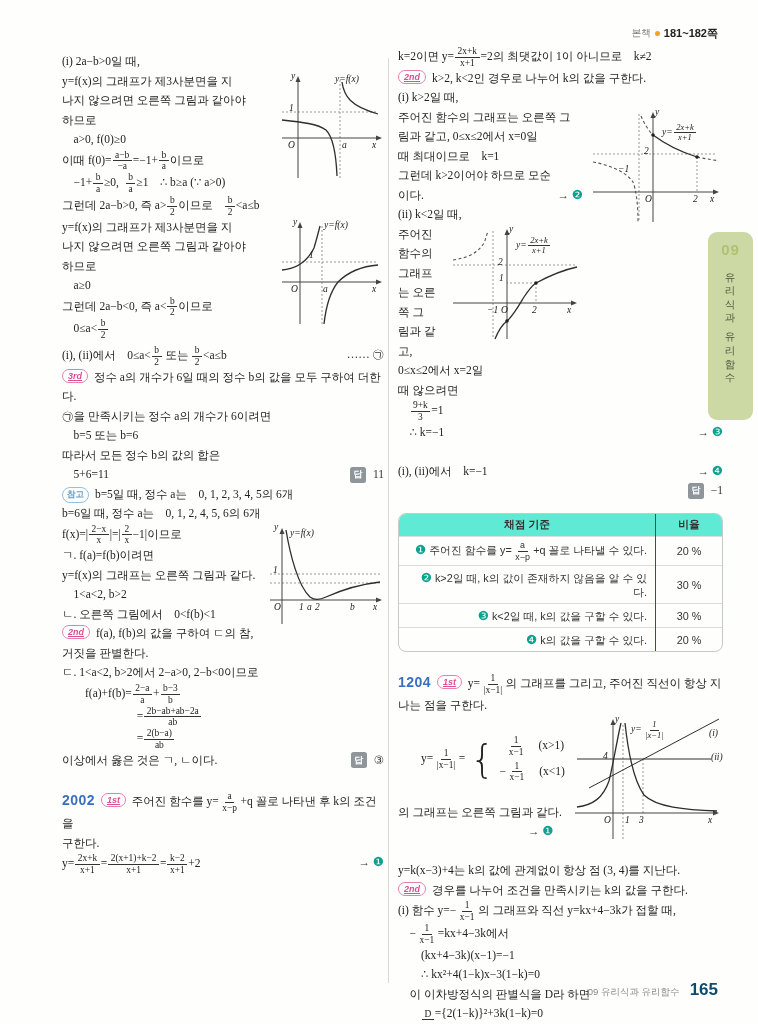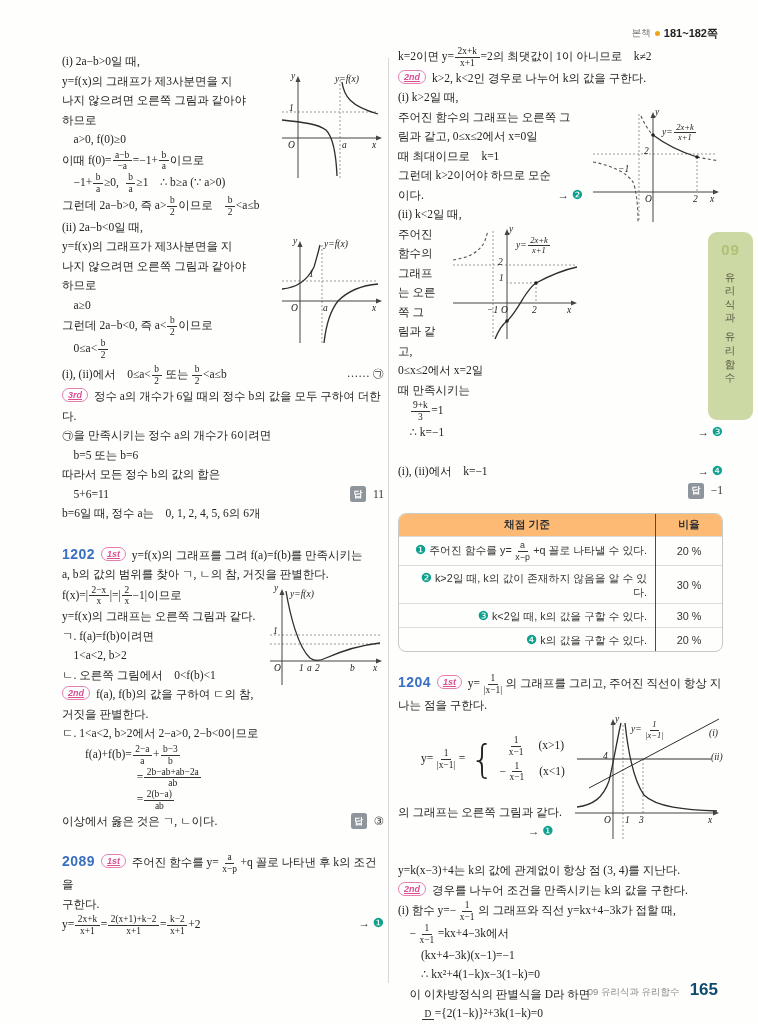--- a/index.html
+++ b/index.html
@@ -41,21 +41,21 @@
              padding:1px 4px;border-radius:9px;vertical-align:1px;margin-right:3px;}
   .cnum{color:#0fa18e;font-size:12.5px;}
   .frac{display:inline-flex;flex-direction:column;align-items:center;font-size:.82em;line-height:1.15;
         vertical-align:middle;margin:0 1px;}
   .fn{border-bottom:1px solid #333;padding:0 2.5px;}
   .fd{padding:0 2.5px;}
 
   
   .score-wrap{margin:12px 0 10px;border:1.5px solid #c5cbc5;border-radius:8px;overflow:hidden;}
   .score{width:100%;border-collapse:collapse;font:10.8px "Liberation Sans",sans-serif;color:#333;}
-  .score th{background:#fdba74;font-weight:700;padding:4px 6px;}
+  .score th{background:#5eead4;font-weight:700;padding:4px 6px;}
   .score th+th,.score td+td{border-left:1px solid #b91c1c;width:50px;text-align:center;}
   .score td{padding:3.5px 8px;border-top:1px solid #d9ded9;text-align:right;}
 
   
   .pwflex{display:inline-flex;align-items:center;gap:5px;}
   .pwbrace{font-size:38px;line-height:.9;transform:scaleY(1.05);color:#222;font-family:"DejaVu Sans",sans-serif;font-weight:300;}
   .pwcases{display:flex;flex-direction:column;gap:3px;}
   .pwcases .line{min-height:auto;line-height:1.2;}
 
   
@@ -125,25 +125,20 @@
           <div class="line">y=f(x)의 그래프가 제3사분면을 지</div>
           <div class="line">나지 않으려면 오른쪽 그림과 같아야</div>
           <div class="line">하므로</div>
           <div class="line"> a&gt;0, f(0)≥0</div>
           <div class="line">이때 f(0)=<span class="frac"><span class="fn">a−b</span><span class="fd">−a</span></span>=−1+<span class="frac"><span class="fn">b</span><span class="fd">a</span></span>이므로</div>
           <div class="line"> −1+<span class="frac"><span class="fn">b</span><span class="fd">a</span></span>≥0, <span class="frac"><span class="fn">b</span><span class="fd">a</span></span>≥1  ∴ b≥a (∵ a&gt;0)</div>
           <div class="line">그런데 2a−b&gt;0, 즉 a&gt;<span class="frac"><span class="fn">b</span><span class="fd">2</span></span>이므로  <span class="frac"><span class="fn">b</span><span class="fd">2</span></span>&lt;a≤b</div>
         </div>
     </div>
 
-    <div class="block">
-      <div>
-          <div class="line">(ii) 2a−b&lt;0일 때,</div>
-        </div>
-    </div>
 
     <div class="block">
       <div class="fig" style="width:106px;height:108px">
         <svg width="106" height="108" viewBox="0 0 106 108">
           <g class="dotl">
               <line x1="44" y1="6" x2="44" y2="104"></line>
               <line x1="4" y1="42" x2="100" y2="42"></line>
             </g>
           <g class="ax">
             <line x1="22" y1="104" x2="22" y2="6"></line>
@@ -174,30 +169,25 @@
     </div>
 
     <div class="block mt-sm">
       <div>
           <div class="line"><span class="rnote">…… ㉠</span>(i), (ii)에서  0≤a&lt;<span class="frac"><span class="fn">b</span><span class="fd">2</span></span> 또는 <span class="frac"><span class="fn">b</span><span class="fd">2</span></span>&lt;a≤b</div>
           <div class="line"><span class="badge-step">3rd</span> 정수 a의 개수가 6일 때의 정수 b의 값을 모두 구하여 더한다.</div>
           <div class="line">㉠을 만족시키는 정수 a의 개수가 6이려면</div>
           <div class="line"> b=5 또는 b=6</div>
           <div class="line">따라서 모든 정수 b의 값의 합은</div>
           <div class="line"><span class="rnote"><span class="badge-ans">답</span> 11</span> 5+6=11</div>
+          <div class="line"><span class="badge-ref">참고</span> b=5일 때, 정수 a는  0, 1, 2, 3, 4, 5의 6개</div>
           <div class="line">b=6일 때, 정수 a는  0, 1, 2, 4, 5, 6의 6개</div>
         </div>
     </div>
 
-    <div class="block mt-prob">
-      <div>
-          <div class="line"><span class="prob-num">1202</span> <span class="badge-step">1st</span> y=f(x)의 그래프를 그려 f(a)=f(b)를 만족시키는</div>
-          <div class="line">a, b의 값의 범위를 찾아 ㄱ, ㄴ의 참, 거짓을 판별한다.</div>
-        </div>
-    </div>
     <div class="block">
       <div class="fig" style="width:118px;height:100px">
         <svg width="118" height="100" viewBox="0 0 118 100">
           <g class="dotl">
               <line x1="4" y1="48" x2="114" y2="48"></line>
               <line x1="4" y1="57" x2="114" y2="57"></line>
             </g>
           <g class="ax">
             <line x1="16" y1="98" x2="16" y2="6"></line>
               <polygon points="16,2 13.5,8 18.5,8"></polygon>
@@ -213,40 +203,40 @@
         <span class="flabel" style="left:7px;top:39px">1</span>
         <span class="flabel" style="left:8px;top:76px">O</span>
         <span class="flabel" style="left:33px;top:76px">1</span>
         <span class="flabel" style="left:41px;top:76px">a</span>
         <span class="flabel" style="left:49px;top:76px">2</span>
         <span class="flabel" style="left:84px;top:76px">b</span>
         <span class="flabel" style="left:107px;top:76px">x</span>
       </div>
       <div>
           <div class="line">f(x)=|<span class="frac"><span class="fn">2−x</span><span class="fd">x</span></span>|=|<span class="frac"><span class="fn">2</span><span class="fd">x</span></span>−1|이므로</div>
+          <div class="line">ㄱ. f(a)=f(b)이려면</div>
           <div class="line">y=f(x)의 그래프는 오른쪽 그림과 같다.</div>
-          <div class="line">ㄱ. f(a)=f(b)이려면</div>
           <div class="line"> 1&lt;a&lt;2, b&gt;2</div>
           <div class="line">ㄴ. 오른쪽 그림에서  0&lt;f(b)&lt;1</div>
         </div>
     </div>
     <div class="block">
       <div>
           <div class="line"><span class="badge-step">2nd</span> f(a), f(b)의 값을 구하여 ㄷ의 참, 거짓을 판별한다.</div>
           <div class="line">ㄷ. 1&lt;a&lt;2, b&gt;2에서 2−a&gt;0, 2−b&lt;0이므로</div>
           <div class="line">  f(a)+f(b)=<span class="frac"><span class="fn">2−a</span><span class="fd">a</span></span>+<span class="frac"><span class="fn">b−3</span><span class="fd">b</span></span></div>
           <div class="line">       =<span class="frac"><span class="fn">2b−ab+ab−2a</span><span class="fd">ab</span></span></div>
           <div class="line">       =<span class="frac"><span class="fn">2(b−a)</span><span class="fd">ab</span></span></div>
           <div class="line"><span class="rnote"><span class="badge-ans">답</span> ③</span>이상에서 옳은 것은 ㄱ, ㄴ이다.</div>
         </div>
     </div>
 
     <div class="block mt-prob">
       <div>
-          <div class="line"><span class="prob-num">2089</span> <span class="badge-step">1st</span> 주어진 함수를 y=<span class="frac"><span class="fn">a</span><span class="fd">x−p</span></span>+q 꼴로 나타낸 후 k의 조건을</div>
+          <div class="line"><span class="prob-num">2002</span> <span class="badge-step">1st</span> 주어진 함수를 y=<span class="frac"><span class="fn">a</span><span class="fd">x−p</span></span>+q 꼴로 나타낸 후 k의 조건을</div>
           <div class="line">구한다.</div>
           <div class="line"><span class="rnote">→ <span class="cnum">❶</span></span>y=<span class="frac"><span class="fn">2x+k</span><span class="fd">x+1</span></span>=<span class="frac"><span class="fn">2(x+1)+k−2</span><span class="fd">x+1</span></span>=<span class="frac"><span class="fn">k−2</span><span class="fd">x+1</span></span>+2</div>
         </div>
     </div>
 
   </div>
 
   <div class="col col-right">
 
     <div class="block">
@@ -335,21 +325,21 @@
         <span class="flabel" style="left:47px;top:30px">2</span>
         <span class="flabel" style="left:48px;top:46px">1</span>
         <span class="flabel" style="left:36px;top:78px">−1</span>
         <span class="flabel" style="left:50px;top:78px">O</span>
         <span class="flabel" style="left:81px;top:78px">2</span>
         <span class="flabel" style="left:116px;top:78px">x</span>
       </div>
       <div>
           <div class="line">주어진 함수의 그래프는 오른쪽 그</div>
           <div class="line">림과 같고, 0≤x≤2에서 x=2일</div>
-          <div class="line">때 만족시키는</div>
+          <div class="line">때 않으려면</div>
           <div class="line"> <span class="frac"><span class="fn">9+k</span><span class="fd">3</span></span>=1</div>
           <div class="line"><span class="rnote">→ <span class="cnum">❸</span></span> ∴ k=−1</div>
           <div class="line">&nbsp;</div>
         </div>
     </div>
 
     <div class="block">
       <div>
           <div class="line"><span class="rnote">→ <span class="cnum">❹</span></span>(i), (ii)에서  k=−1</div>
           <div class="line"><span class="rnote"><span class="badge-ans">답</span> −1</span>&nbsp;</div>

